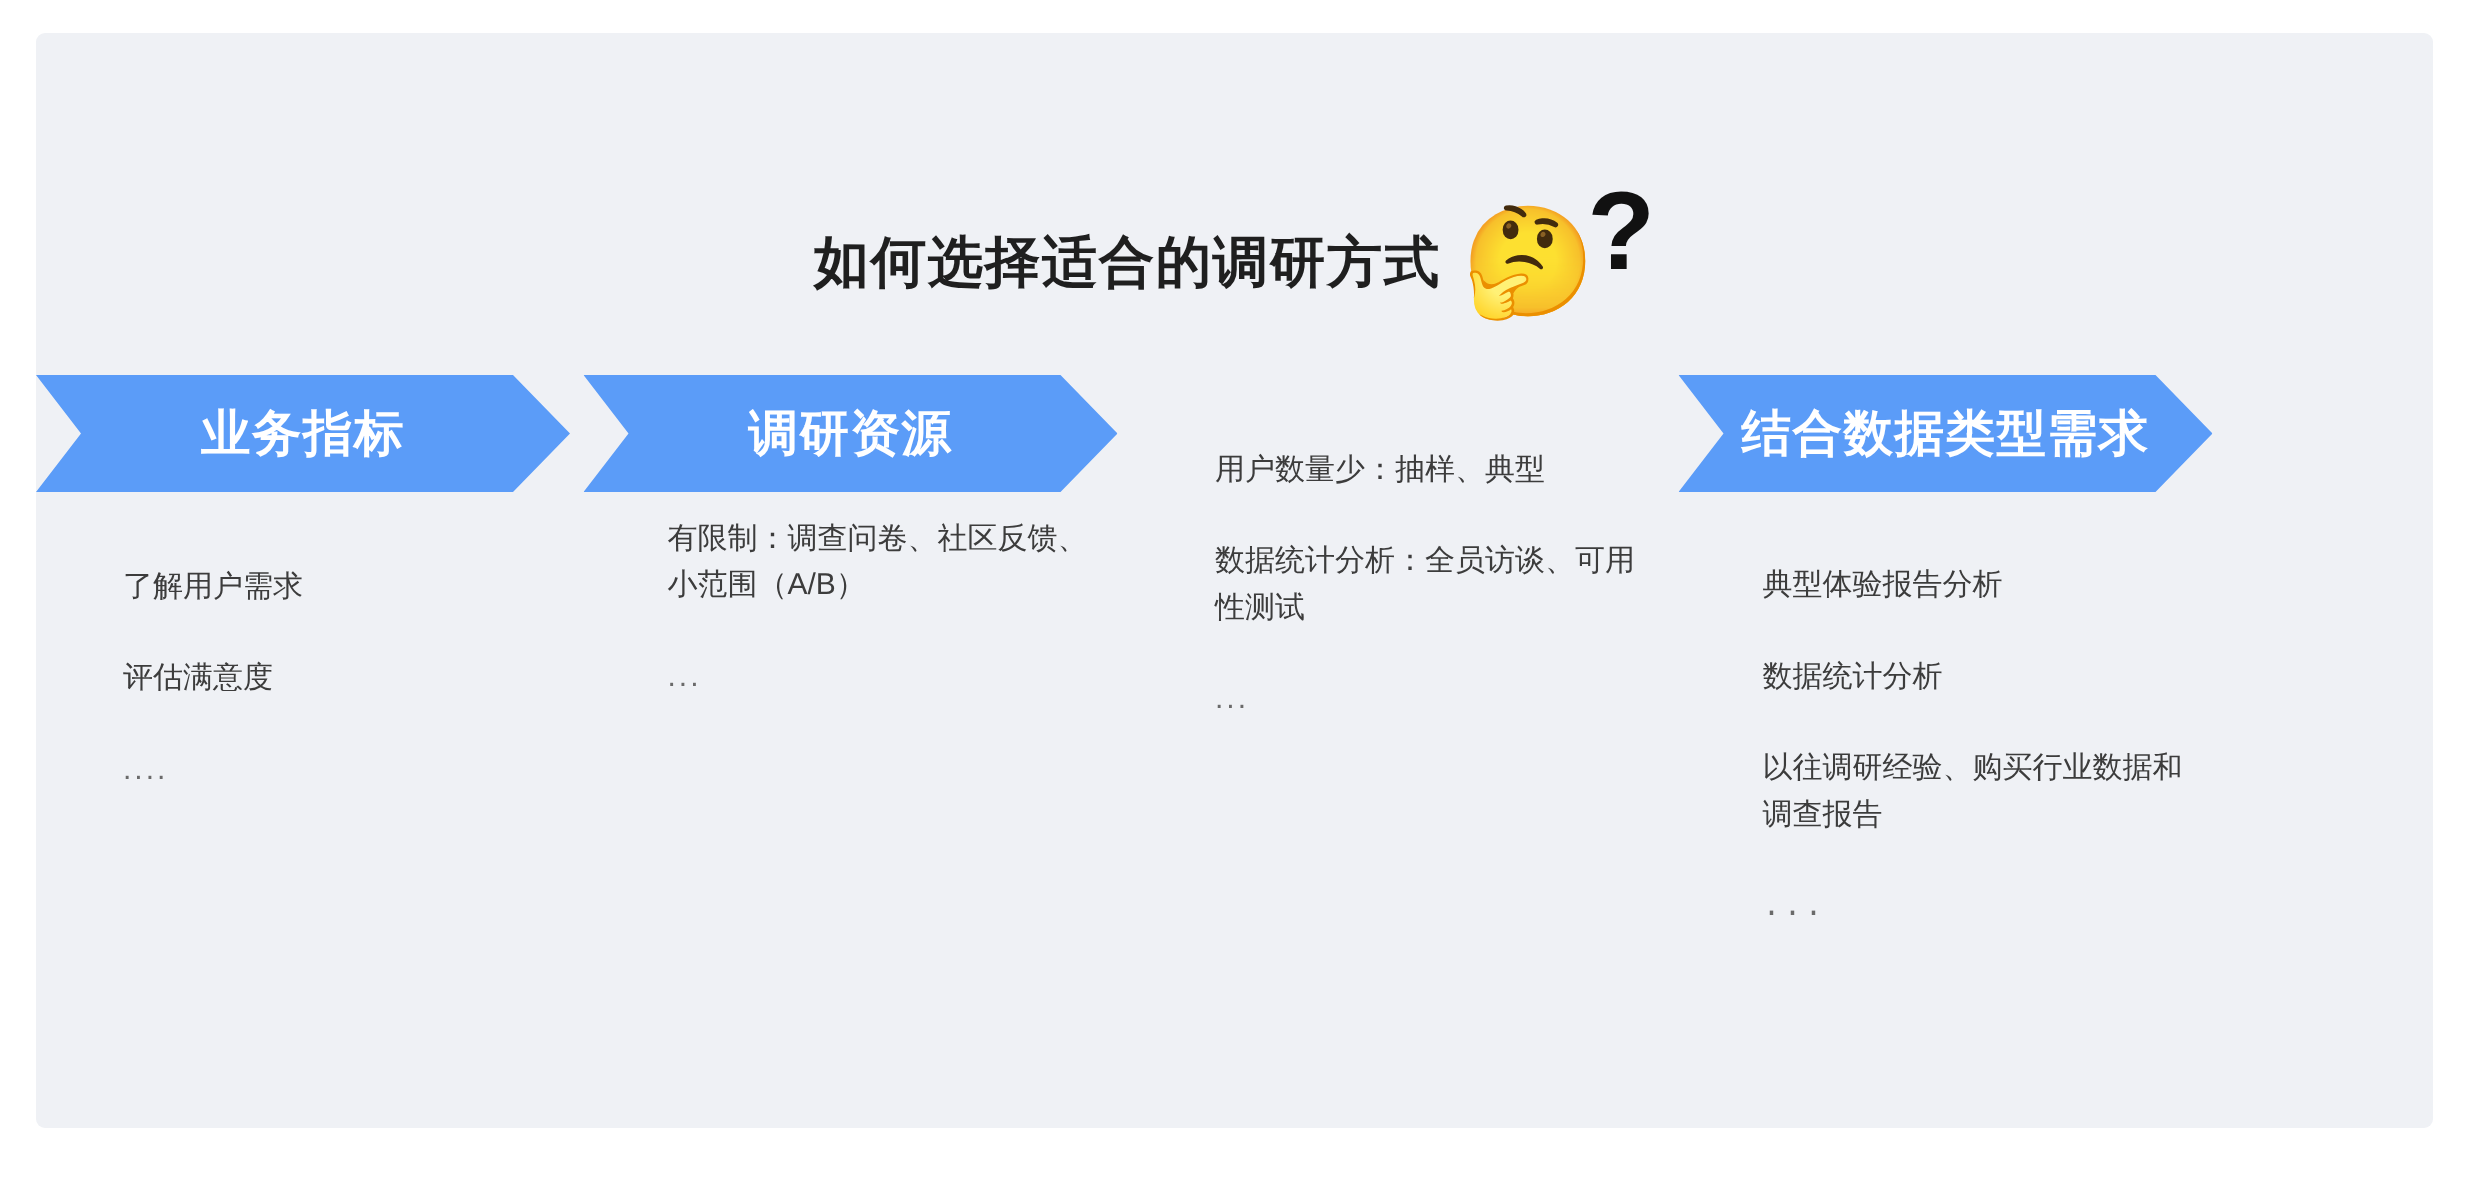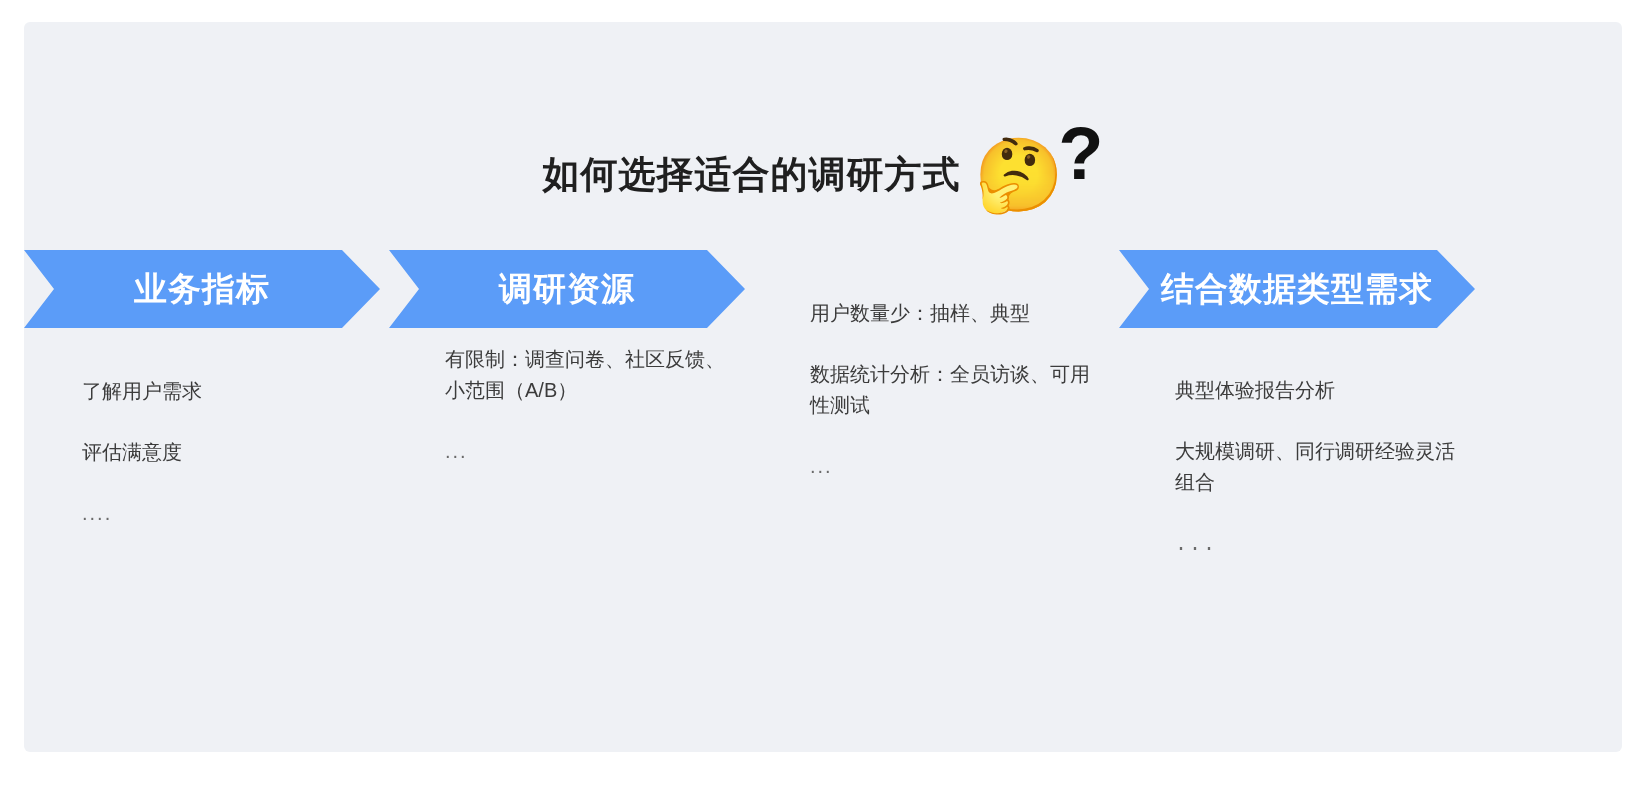--- a/index.html
+++ b/index.html
@@ -154,19 +154,20 @@
         <div class="item ellipsis">...</div>
       </div>
     </div>
 
     <div class="col col-3">
       <div class="chev">
         <span class="chev-label">结合数据类型需求</span>
       </div>
       <div class="col-body">
         <div class="item">典型体验报告分析</div>
-        <div class="item">大规模调研、同行调研经验灵活组合</div>
+        <div class="item">数据统计分析</div>
+        <div class="item">以往调研经验、购买行业数据和调查报告</div>
         <div class="item ellipsis">...</div>
       </div>
     </div>
 
   </div>
 </div>
 
 </body></html>

